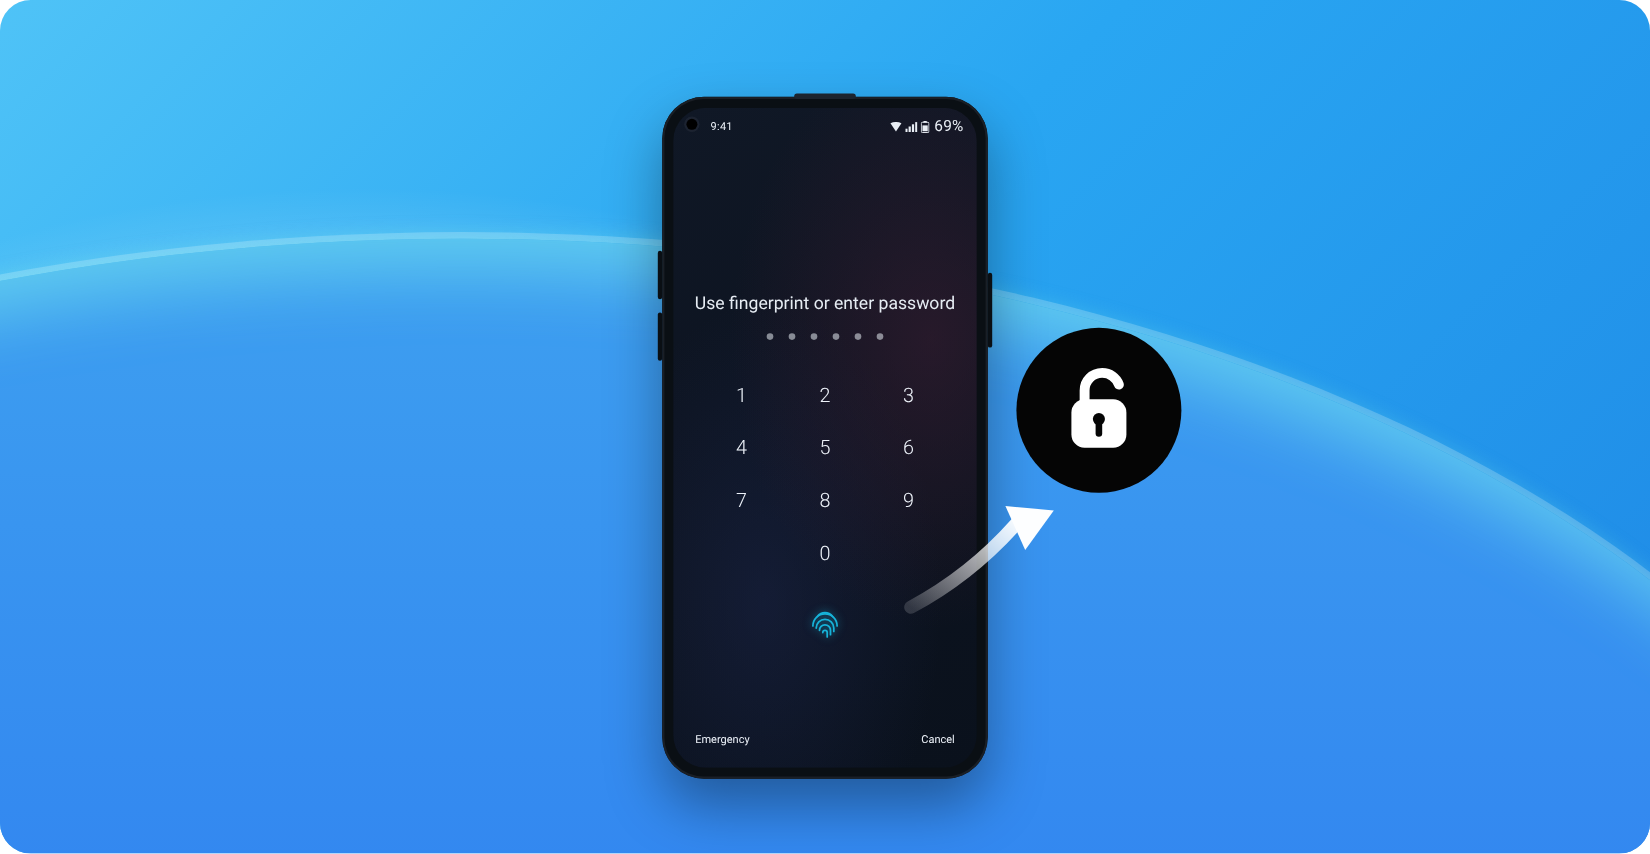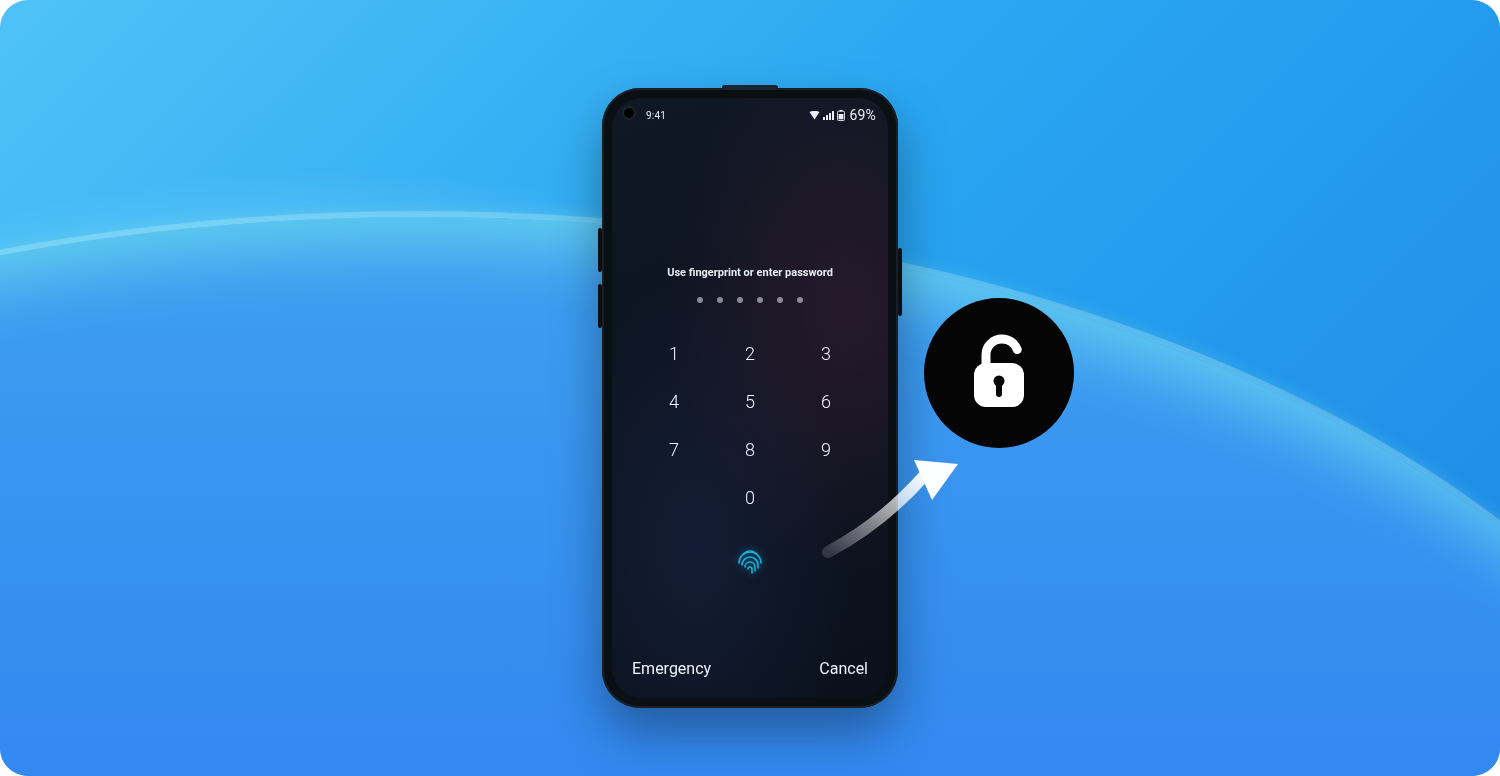--- a/index.html
+++ b/index.html
@@ -121,23 +121,23 @@
   .status .ind svg { display: block; }
 
   .lock-body {
     flex: 1;
     display: flex;
     flex-direction: column;
     align-items: center;
     padding-top: 140px;
   }
   .prompt {
-    font-size: 11px;
+    font-size: 16px;
     color: #e6ecf3;
-    font-weight: 700;
+    font-weight: 400;
   }
   .dots {
     margin-top: 18px;
     display: flex;
     gap: 14px;
   }
   .dots span {
     width: 6px; height: 6px;
     border-radius: 50%;
     background: rgba(230,236,243,0.55);
@@ -171,21 +171,21 @@
     justify-content: center;
     color: #17b3d9;
     cursor: pointer;
   }
   .fingerprint svg { filter: drop-shadow(0 0 4px rgba(23,179,217,0.6)); }
 
   .bottom-bar {
     display: flex;
     justify-content: space-between;
     padding: 16px 20px 20px;
-    font-size: 16px;
+    font-size: 10px;
   }
   .bottom-bar .btn { color: #eef3fa; cursor: pointer; }
 
   
   .unlock-badge {
     position: absolute;
     top: 298px;
     right: 426px;
     width: 150px; height: 150px;
     border-radius: 50%;

